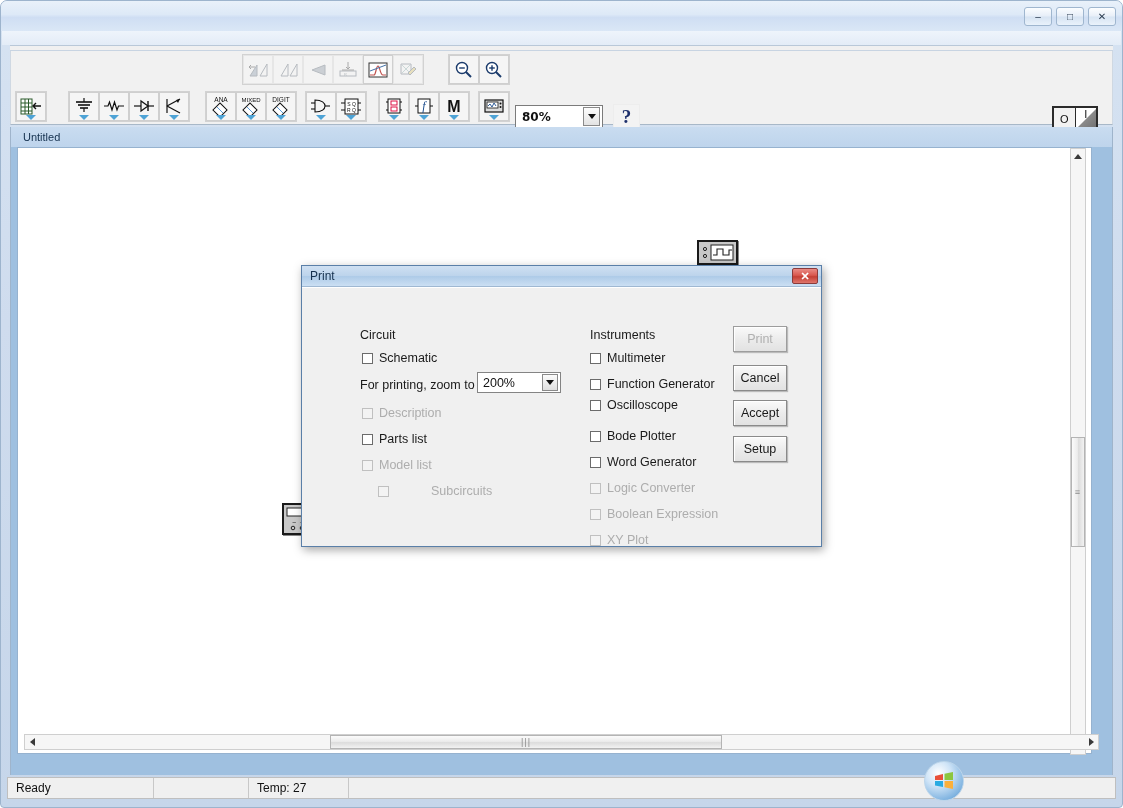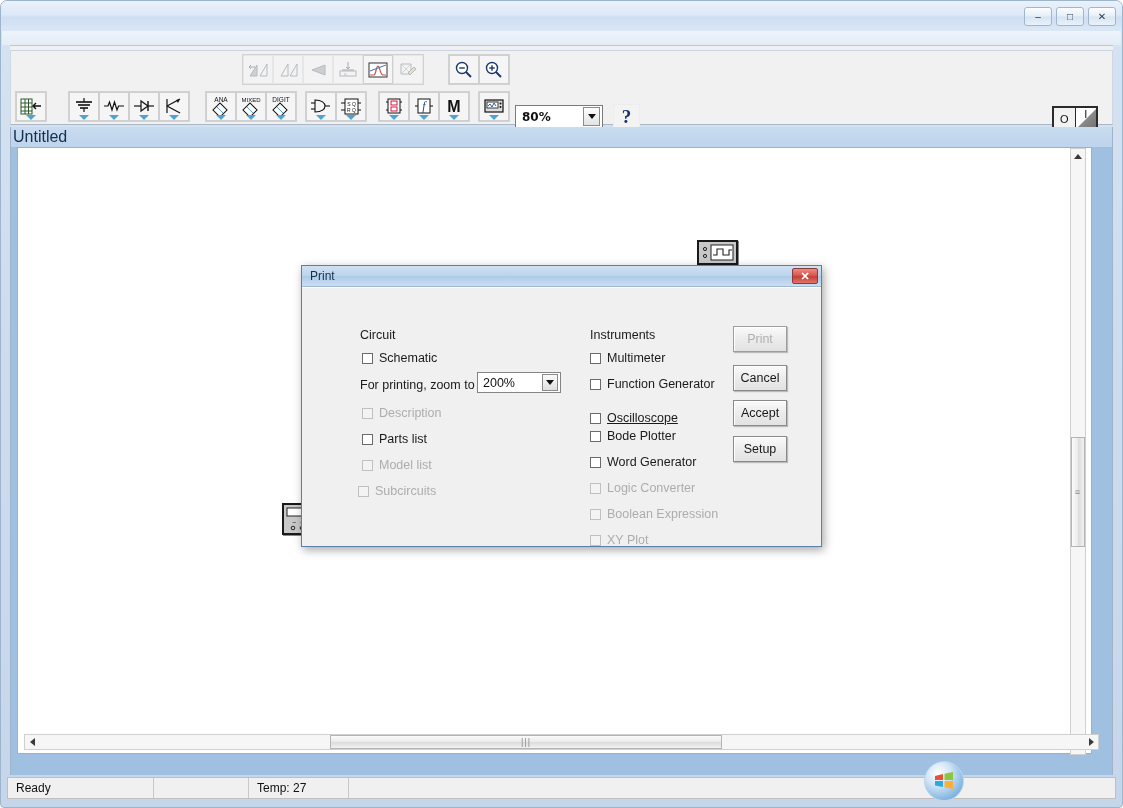--- a/index.html
+++ b/index.html
@@ -164,21 +164,21 @@
   
   #doc-tabbar {
     position: absolute; left: 9px; top: 126px;
     width: 1103px; height: 20px;
     background: linear-gradient(to bottom,#c9dcf0,#bed4ec);
     border-left: 1px solid #9fb4cb;
     border-right: 1px solid #9fb4cb;
     display: flex; align-items: center;
   }
   #doc-tabbar .tabtext {
-    padding-left: 2px; font-size: 16px; color: #14304e;
+    padding-left: 12px; font-size: 11px; color: #14304e;
   }
   #canvas-wrap {
     position: absolute; left: 9px; top: 146px;
     width: 1103px; height: 628px;
     background: #9fc0e0;
     border-left: 1px solid #9fb4cb;
     border-right: 1px solid #9fb4cb;
   }
   #canvas {
     position: absolute; left: 6px; top: 0px;
@@ -721,36 +721,36 @@
       <div class="cbrow" style="left:60px; top:144px;">
         <span class="cbox"></span>
         <span>Parts list</span>
       </div>
 
       <div class="cbrow disabled" style="left:60px; top:170px;">
         <span class="cbox"></span>
         <span>Model list</span>
       </div>
 
-      <div class="cbrow disabled" style="left:56px; top:196px;">
+      <div class="cbrow disabled" style="left:76px; top:196px;gap:36px;">
         <span class="cbox"></span>
         <span>Subcircuits</span>
       </div>
 
       <div class="pd-coltitle" style="left:288px; top:40px;">Instruments</div>
 
       <div class="cbrow" style="left:288px; top:63px;">
         <span class="cbox"></span>
         <span>Multimeter</span>
       </div>
       <div class="cbrow" style="left:288px; top:89px;">
         <span class="cbox"></span>
         <span>Function Generator</span>
       </div>
-      <div class="cbrow" style="left:288px; top:123px;text-decoration:underline;">
+      <div class="cbrow" style="left:288px; top:110px;">
         <span class="cbox"></span>
         <span>Oscilloscope</span>
       </div>
       <div class="cbrow" style="left:288px; top:141px;">
         <span class="cbox"></span>
         <span>Bode Plotter</span>
       </div>
       <div class="cbrow" style="left:288px; top:167px;">
         <span class="cbox"></span>
         <span>Word Generator</span>

